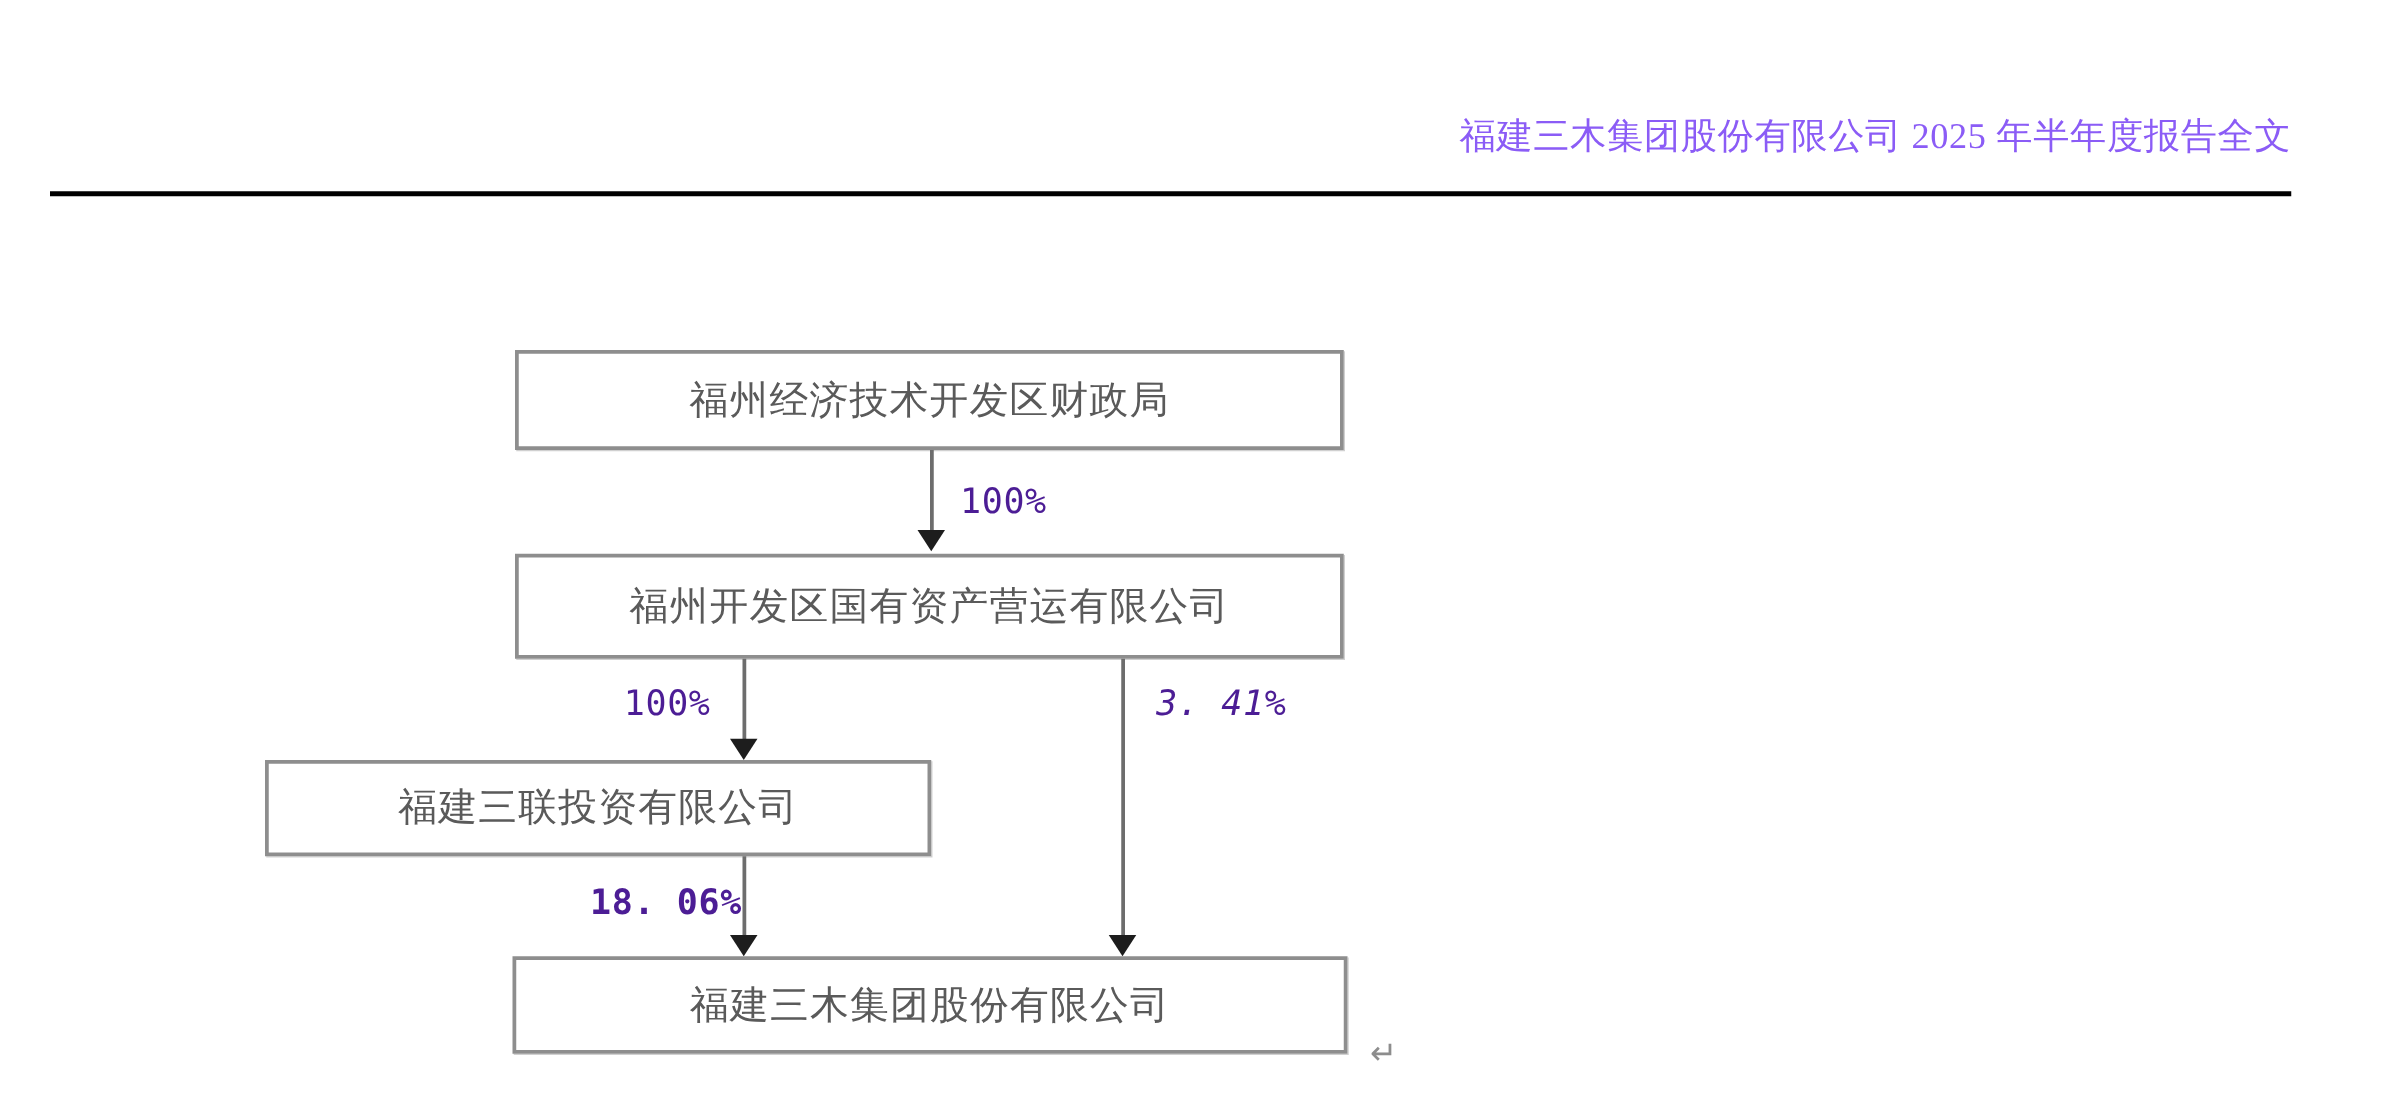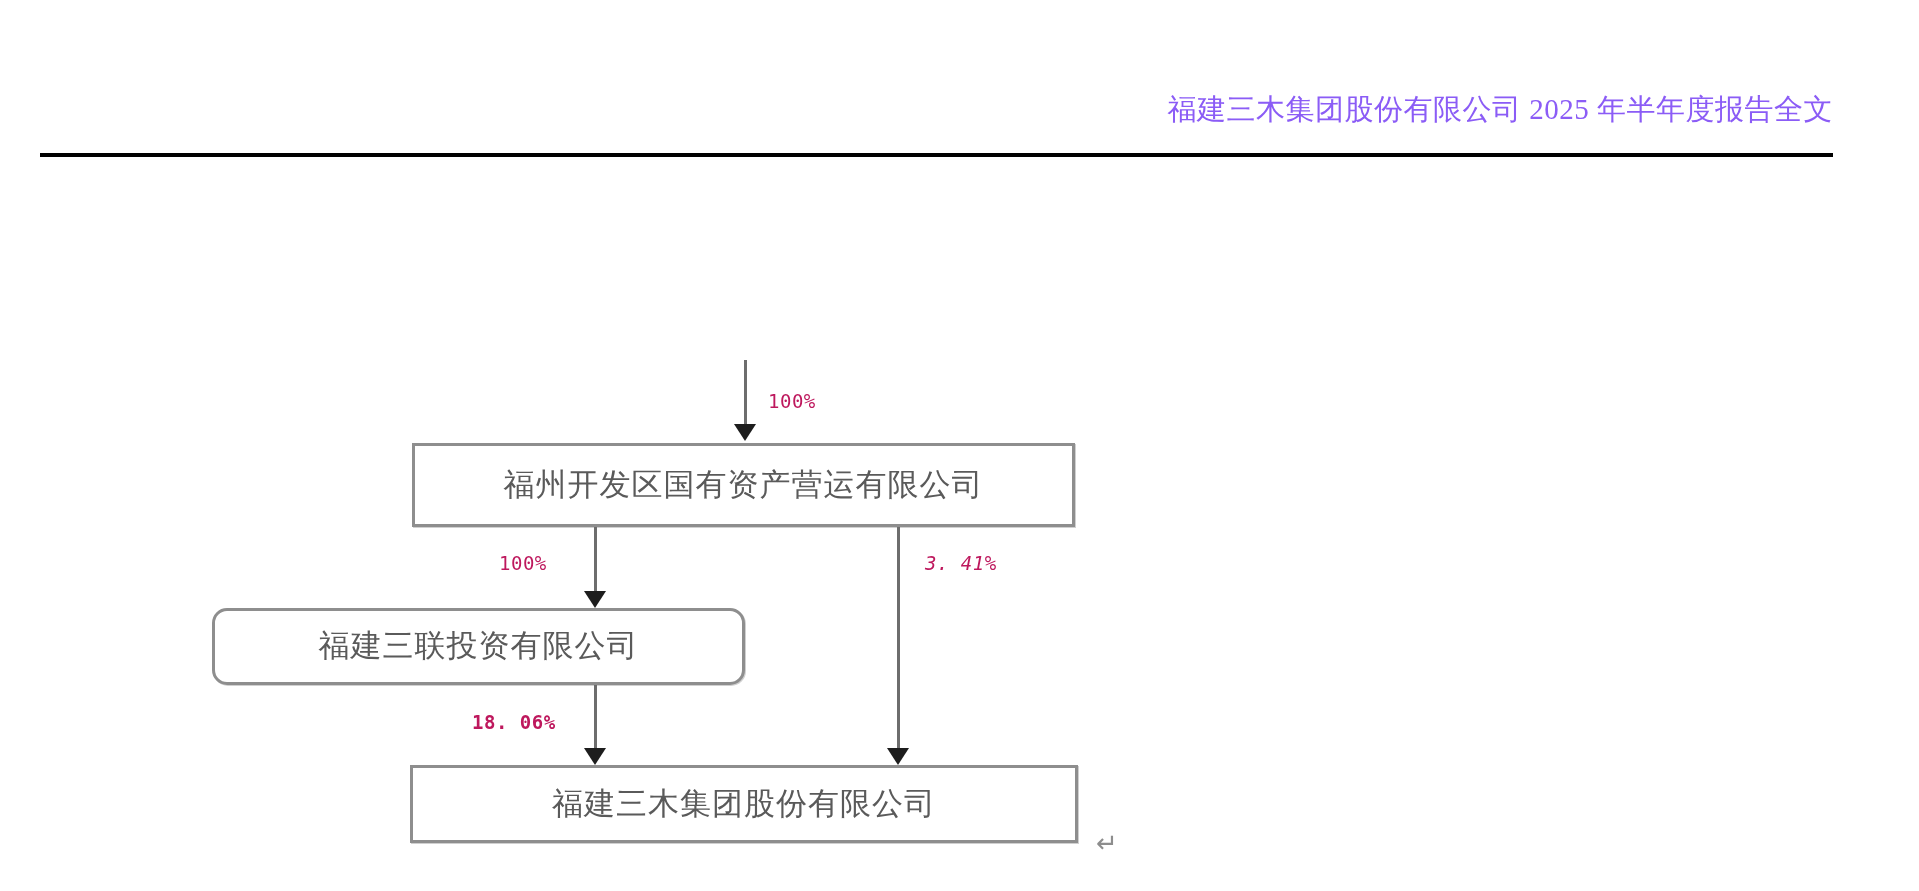--- a/index.html
+++ b/index.html
@@ -70,21 +70,21 @@
     line-height: 1.1;
     letter-spacing: 1px;
     color: #5a5a5a;
     white-space: nowrap;
     text-align: center;
   }
 
   
   #node-finance-bureau { left: 412px; top: 280px;  width: 663px; height: 80px; }
   #node-state-assets   { left: 412px; top: 443px;  width: 663px; height: 84px; }
-  #node-sanlian        { left: 212px; top: 608px;  width: 533px; height: 77px; border-radius: 15px; }
+  #node-sanlian        { left: 212px; top: 608px;  width: 533px; height: 77px; }
   #node-sanmu          { left: 410px; top: 765px;  width: 668px; height: 78px; }
 
   
   .conn-line {
     position: absolute;
     width: 3px;
     background: #6d6d6d;
   }
   .conn-arrow {
     position: absolute;
@@ -107,24 +107,24 @@
   #line-3  { left: 897px; top: 527px; height: 224px; }
   #arrow-3 { left: 887px; top: 748px; }
 
   
   #line-4  { left: 594px; top: 685px; height: 66px; }
   #arrow-4 { left: 584px; top: 748px; }
 
   .edge-label {
     position: absolute;
     font-family: "DejaVu Sans Mono", "Liberation Mono", monospace;
-    font-size: 19px;
+    font-size: 28px;
     line-height: 26px;
     letter-spacing: 0.5px;
-    color: #be185d;
+    color: #4c1d95;
     white-space: nowrap;
   }
   #label-1 { left: 768px; top: 388px; }
   #label-2 { left: 499px; top: 550px; }
   #label-3 { left: 925px; top: 550px; font-style: italic; }
   #label-4 { left: 472px; top: 709px; font-weight: bold; }
 
   #paragraph-mark {
     position: absolute;
     left: 1096px;
@@ -138,20 +138,23 @@
 </head>
 <body>
 
 <div id="page-header">
   <span class="header-text">福建三木集团股份有限公司 2025 年半年度报告全文</span>
 </div>
 <div id="header-rule"></div>
 
 <div id="diagram">
 
+  <div class="node-box" id="node-finance-bureau">
+    <span class="node-label">福州经济技术开发区财政局</span>
+  </div>
 
   <div class="conn-line" id="line-1"></div>
   <div class="conn-arrow" id="arrow-1"></div>
   <span class="edge-label" id="label-1">100%</span>
 
   <div class="node-box" id="node-state-assets">
     <span class="node-label">福州开发区国有资产营运有限公司</span>
   </div>
 
   <div class="conn-line" id="line-2"></div>

